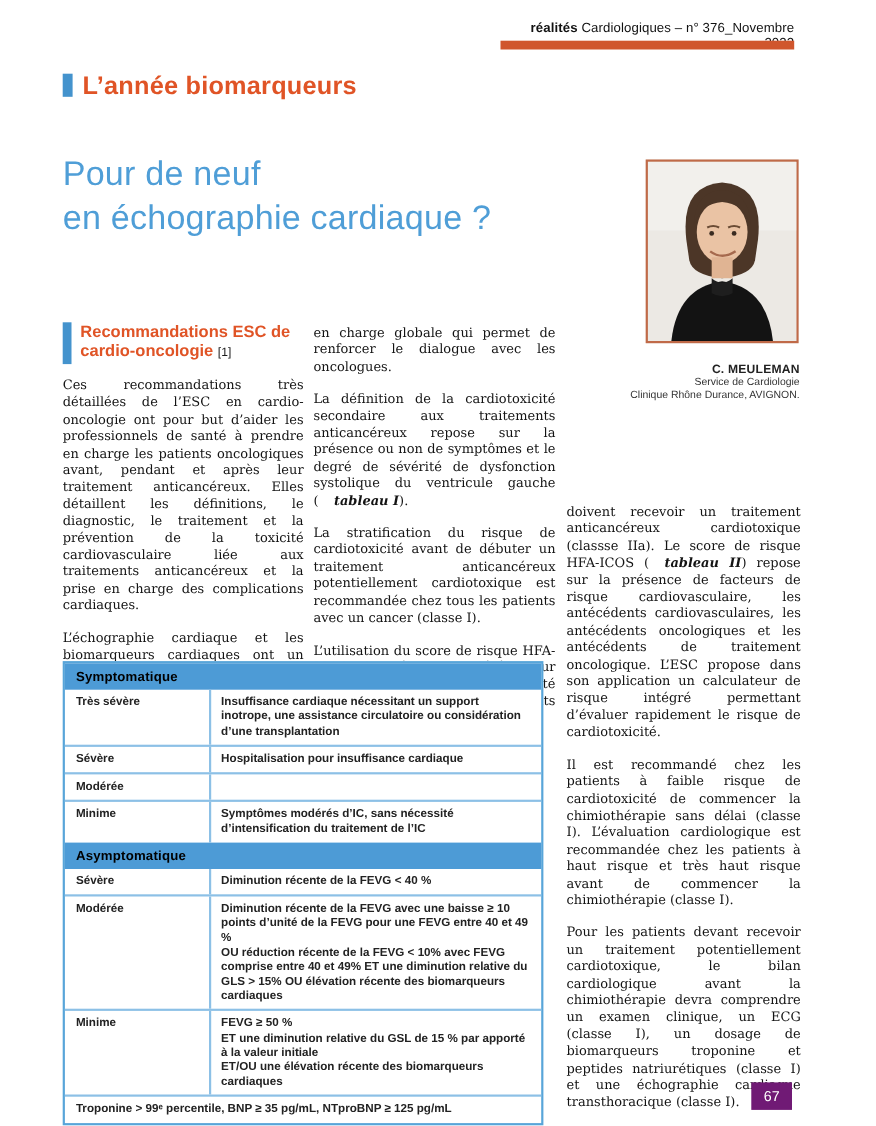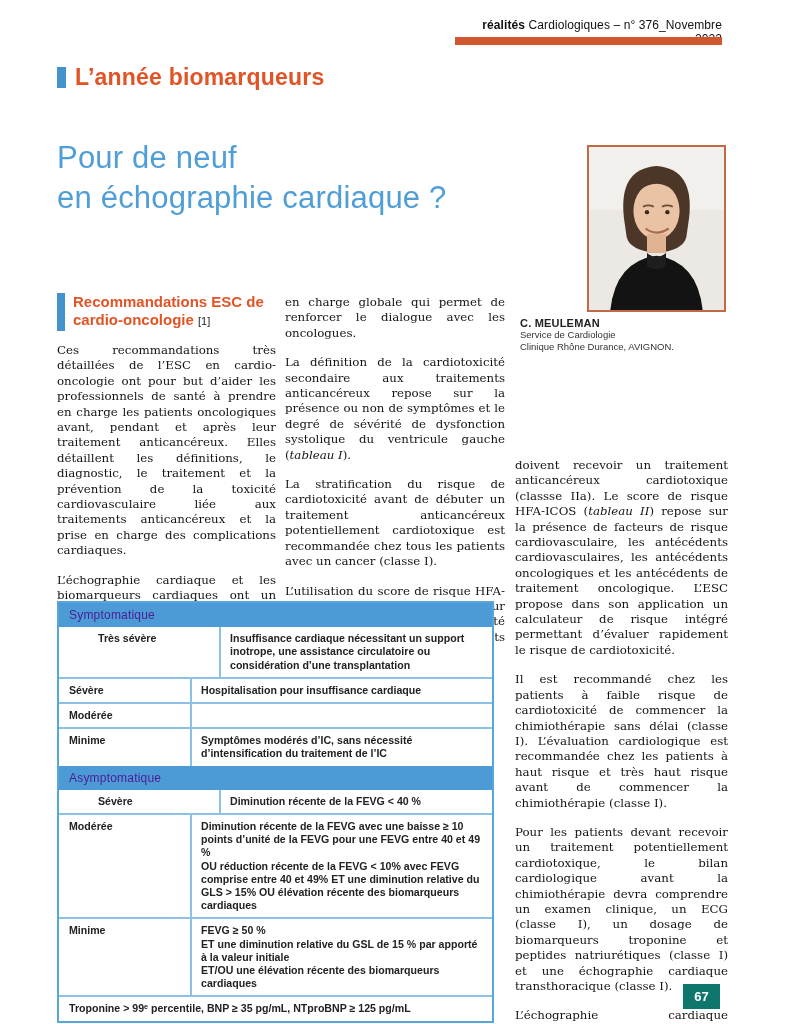--- a/index.html
+++ b/index.html
@@ -35,65 +35,65 @@
     letter-spacing:.2px;
   }
 
   
   .photo{
     position:absolute;top:145px;left:587px;width:139px;height:167px;
     border:2px solid #c06a48;box-sizing:border-box;background:#ece9e4;overflow:hidden;
   }
   .photo svg{display:block;width:100%;height:100%;}
   .author{
-    position:absolute;top:317px;left:520px;width:207px;text-align:left;
+    position:absolute;top:330px;left:520px;width:207px;text-align:right;
     line-height:12px;color:#222;
   }
   .author .name{font-size:11px;font-weight:700;letter-spacing:.2px;}
   .author .line{font-size:9.5px;color:#333;}
 
   
   .col{position:absolute;text-align:justify;
        font-family:"DejaVu Serif",serif;font-size:11.8px;line-height:15.4px;color:#141414;}
   .col p{margin:0 0 14px 0;}
   .col1{top:343px;left:57px;width:219px;}
   .col2{top:295px;left:285px;width:220px;}
   .col3{top:458px;left:515px;width:213px;}
-  .tbl-ref{font-weight:400;font-style:italic;}
+  .tbl-ref{font-weight:700;font-style:italic;margin-left:14px;}
 
   
   .sec-head{position:absolute;top:293px;left:57px;width:219px;display:flex;}
   .sec-head .bar{width:8px;height:38px;background:#4493cd;margin-right:8px;flex:none;}
   .sec-head .ht{
     font-family:"Liberation Sans",sans-serif;font-size:15px;line-height:18px;
     font-weight:700;color:#e05426;text-align:left;
   }
   .sec-head .ref{font-size:11px;color:#1b1b1b;font-weight:400;}
 
   
   .tablewrap{position:absolute;top:601px;left:57px;width:437px;}
   .dtable{
     border:2px solid #58a5d9;box-sizing:border-box;background:#fff;
     font-size:10.6px;font-weight:700;line-height:13.2px;color:#222;
   }
   .thead{
-    background:#4d9bd6;color:#4c1d95;font-size:12px;font-weight:400;
+    background:#4d9bd6;color:#000000;font-size:12px;font-weight:700;
     padding:6px 10px 5px 10px;letter-spacing:.2px;
   }
   .trow{display:flex;border-top:2px solid #8cc0e6;}
   .trow:first-child{border-top:none;}
-  .thead + .trow{border-top:none;padding-left:29px;}
+  .thead + .trow{border-top:none;}
   .tsev{width:113px;flex:none;padding:5px 8px 5px 10px;border-right:2px solid #8cc0e6;}
   .tdesc{flex:1;padding:5px 9px;white-space:pre-line;}
   .tfoot{border-top:2px solid #8cc0e6;padding:5px 10px;}
 
   
   .pagenum{
     position:absolute;top:984px;left:683px;width:37px;height:25px;
-    background:#0f766e;color:#fff;font-size:13px;font-weight:700;
+    background:#701a75;color:#fff;font-size:13px;font-weight:400;
     display:flex;align-items:center;justify-content:center;
   }
 </style>
 </head>
 <body>
 
 <div class="page">
 
   <div class="journal-line">
     <b>réalités</b><span> Cardiologiques – n° 376_Novembre 2022</span>

